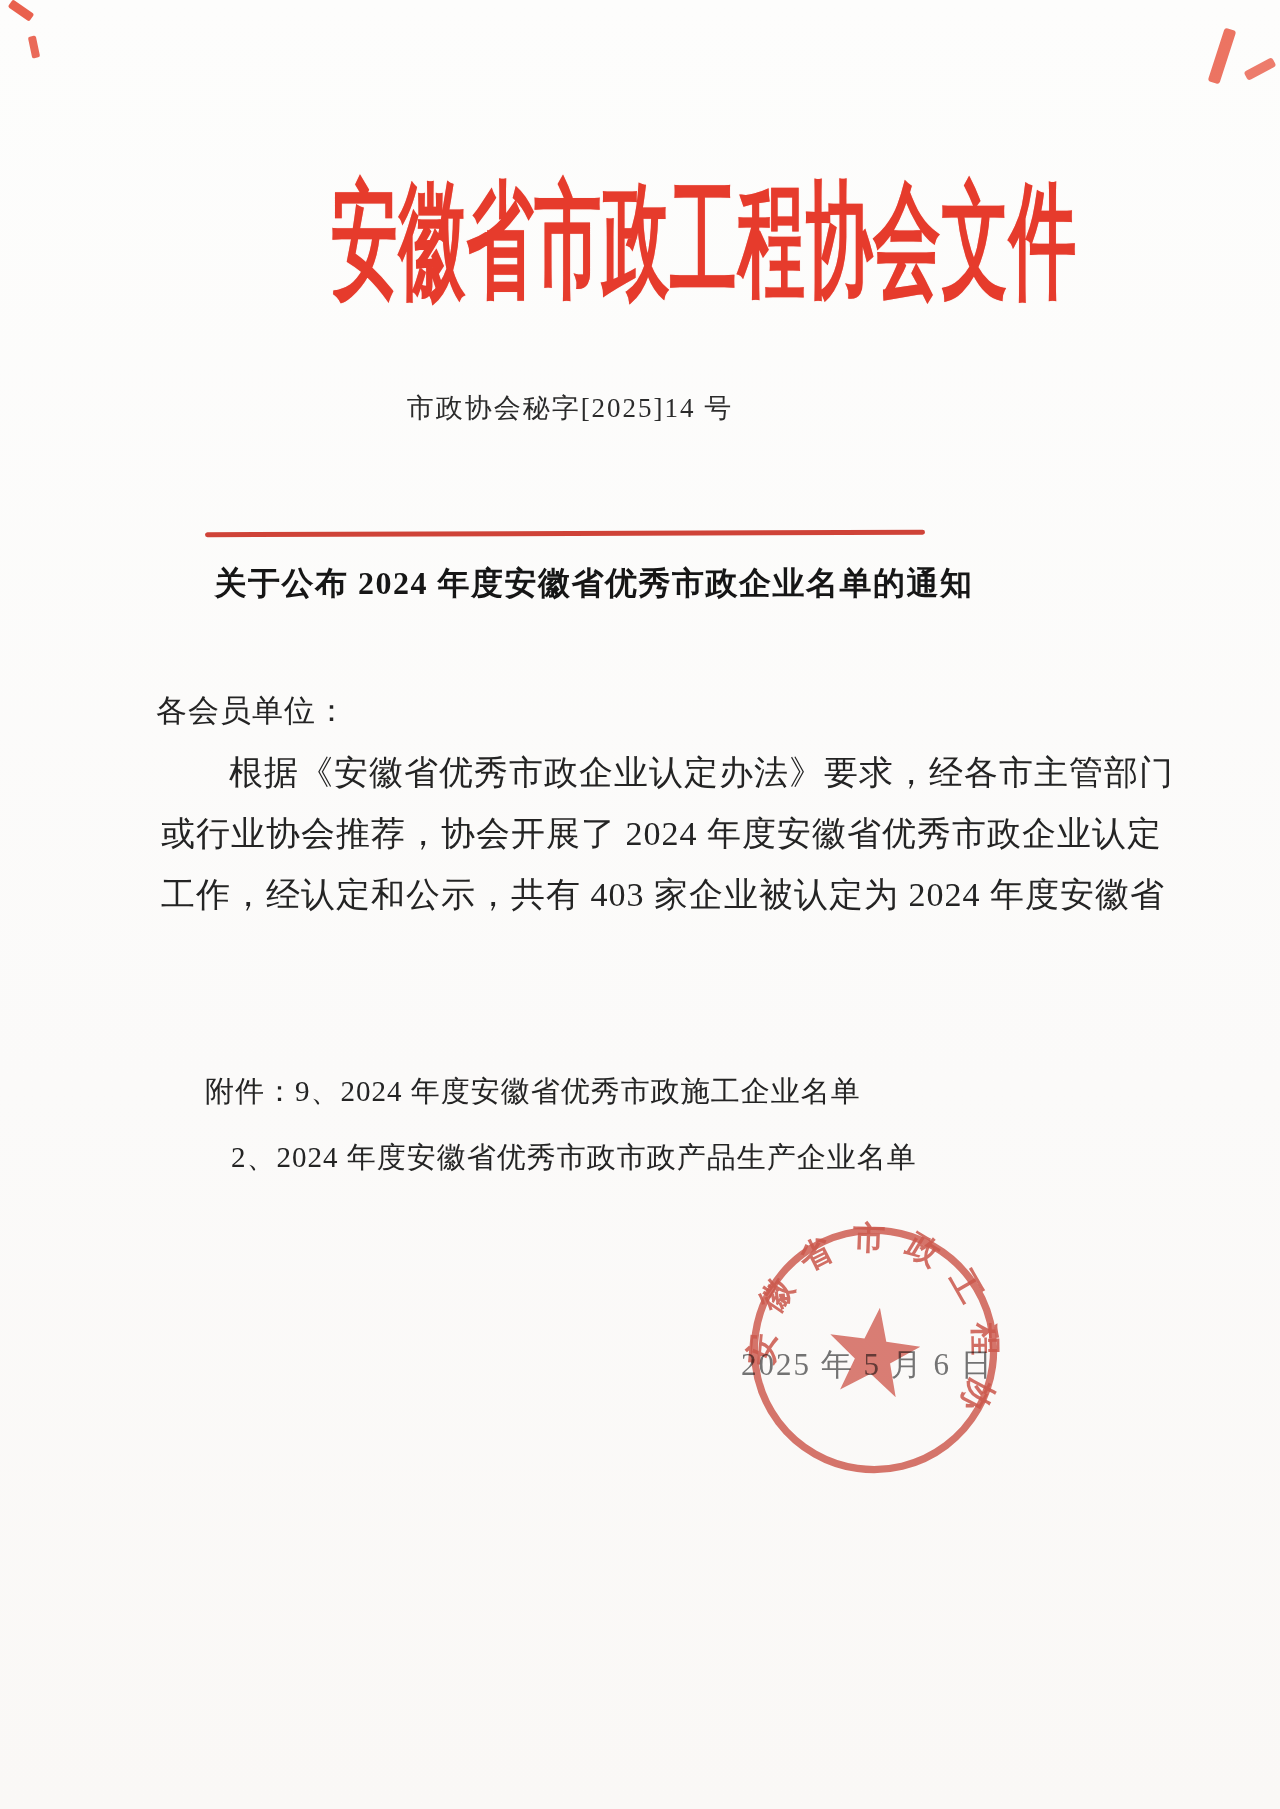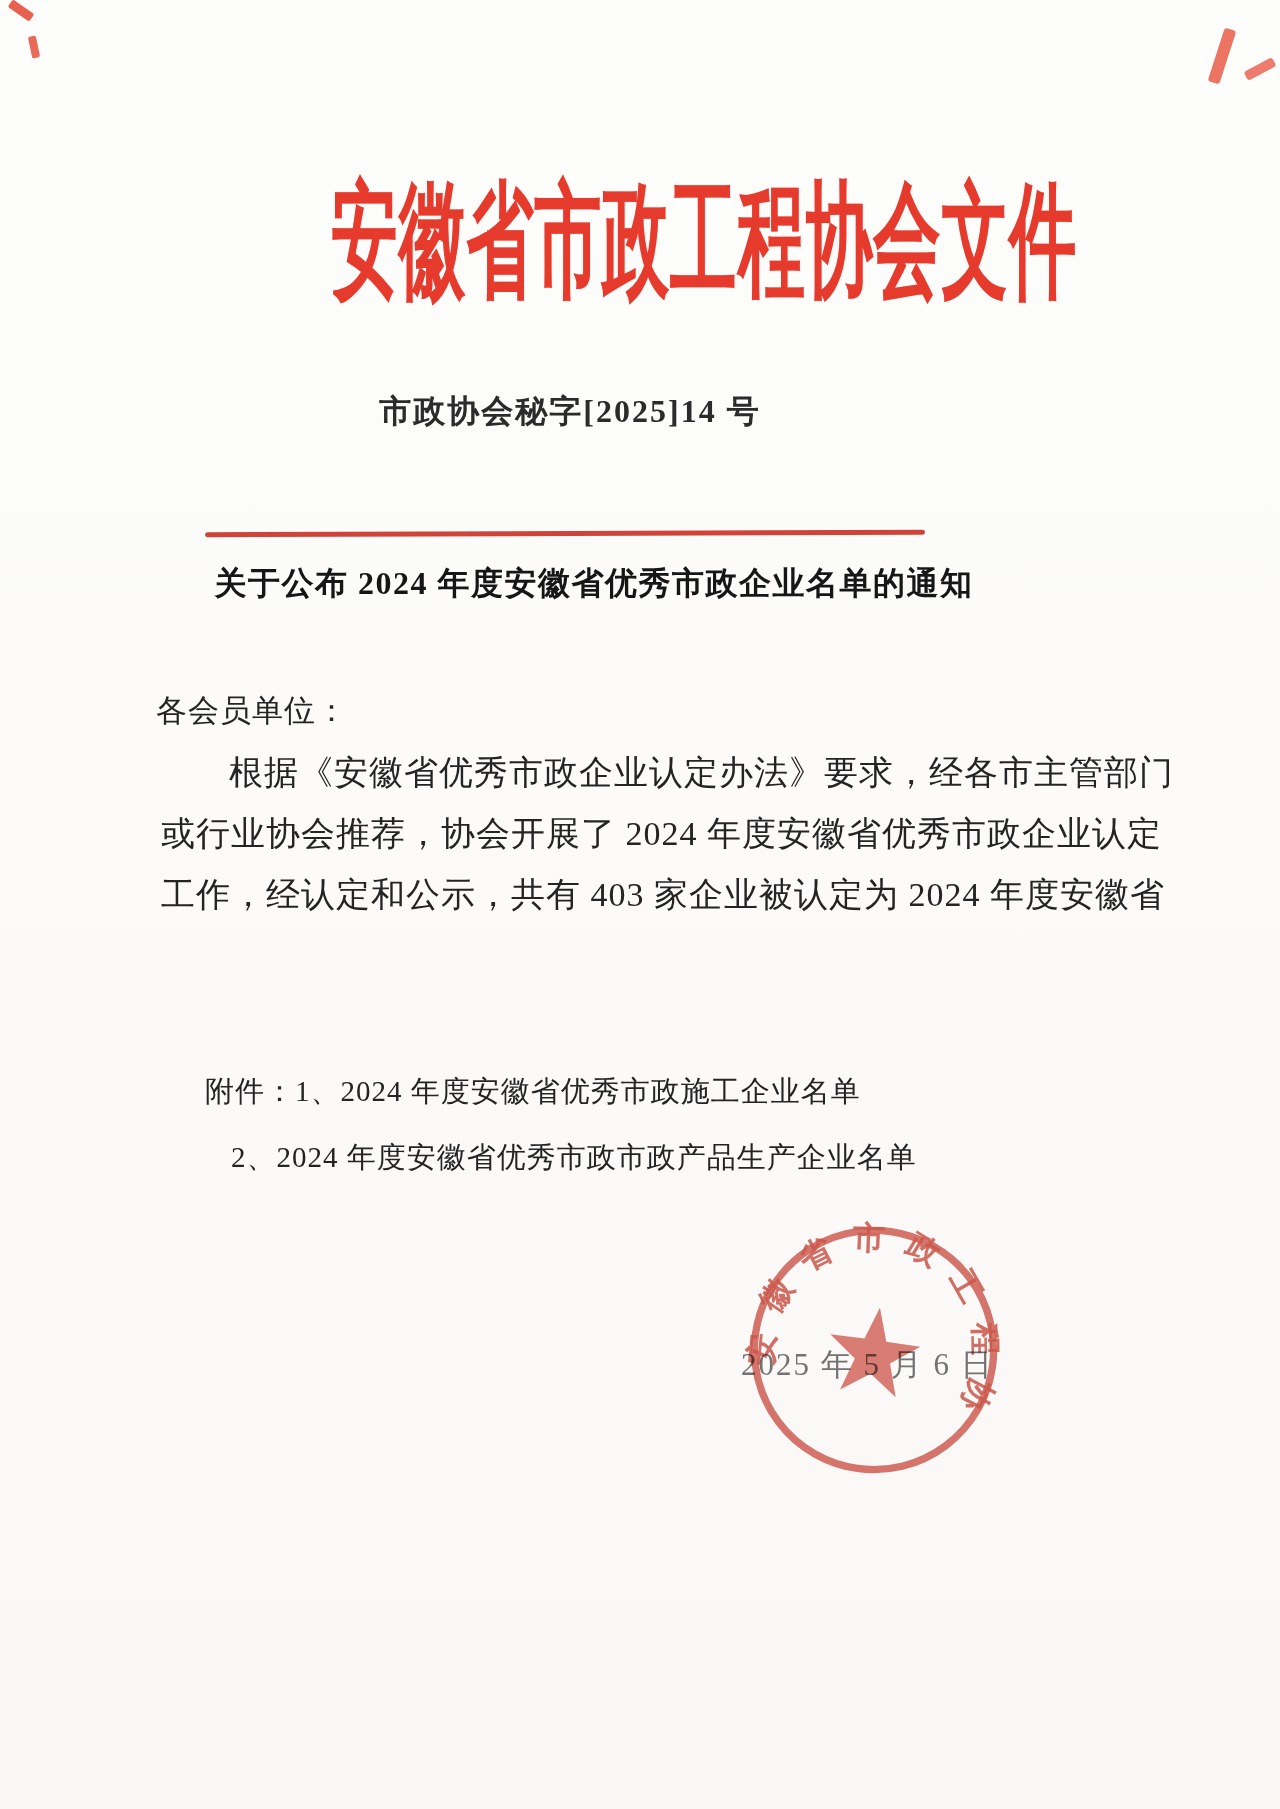--- a/index.html
+++ b/index.html
@@ -22,21 +22,21 @@
     color:#e63b2c;
     white-space:nowrap;
     transform:scaleX(0.53);
     transform-origin:50% 50%;
     letter-spacing:2px;
     text-shadow:0 0 1px rgba(230,59,44,.55);
   }
 
   .docnum{
     position:absolute;top:390px;left:0;width:1140px;
-    text-align:center;font-size:32px;letter-spacing:2px;color:#2b2b2b;font-weight:bold;
+    text-align:center;font-size:27px;letter-spacing:2px;color:#2b2b2b;
   }
 
   .divider{
     position:absolute;top:531px;left:205px;width:720px;height:5px;
     background:#cf4338;border-radius:3px;transform:rotate(-0.2deg);
   }
 
   .title{
     position:absolute;top:562px;left:0;width:1140px;text-align:center;
     font-size:32px;font-weight:700;letter-spacing:1.5px;color:#161616;
@@ -113,21 +113,21 @@
 
   <div class="salutation">各会员单位：</div>
 
   <div class="body-par">
     <div class="indent">根据《安徽省优秀市政企业认定办法》要求，经各市主管部门</div>
     <div>或行业协会推荐，协会开展了 2024 年度安徽省优秀市政企业认定</div>
     <div>工作，经认定和公示，共有 403 家企业被认定为 2024 年度安徽省</div>
   </div>
 
   <div class="attachments">
-    <div class="att-1">附件：1、2024 年度安徽省优秀市政施工企业名单</div>
+    <div class="att-1">附件：9、2024 年度安徽省优秀市政施工企业名单</div>
     <div class="att-2">2、2024 年度安徽省优秀市政市政产品生产企业名单</div>
   </div>
 
   <div class="date">2025 年 5 月 6 日</div>
 
   <div class="seal">
     <svg class="seal-svg" viewBox="0 0 250 250">
       <defs>
         <path id="sealArc" d="M 45.5 180.6 A 97 97 0 1 1 204.5 180.6"></path>
       </defs>

